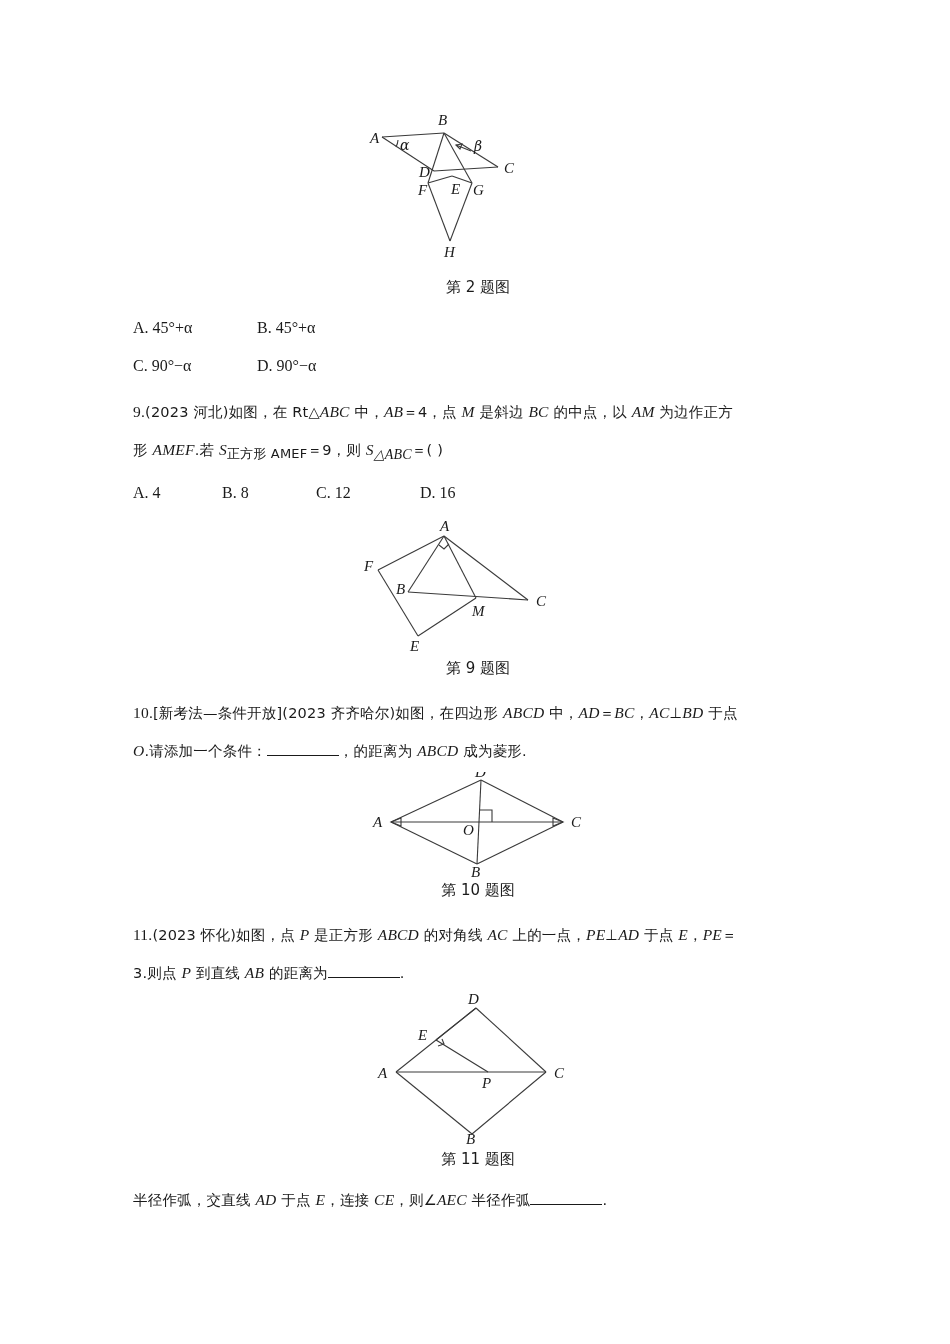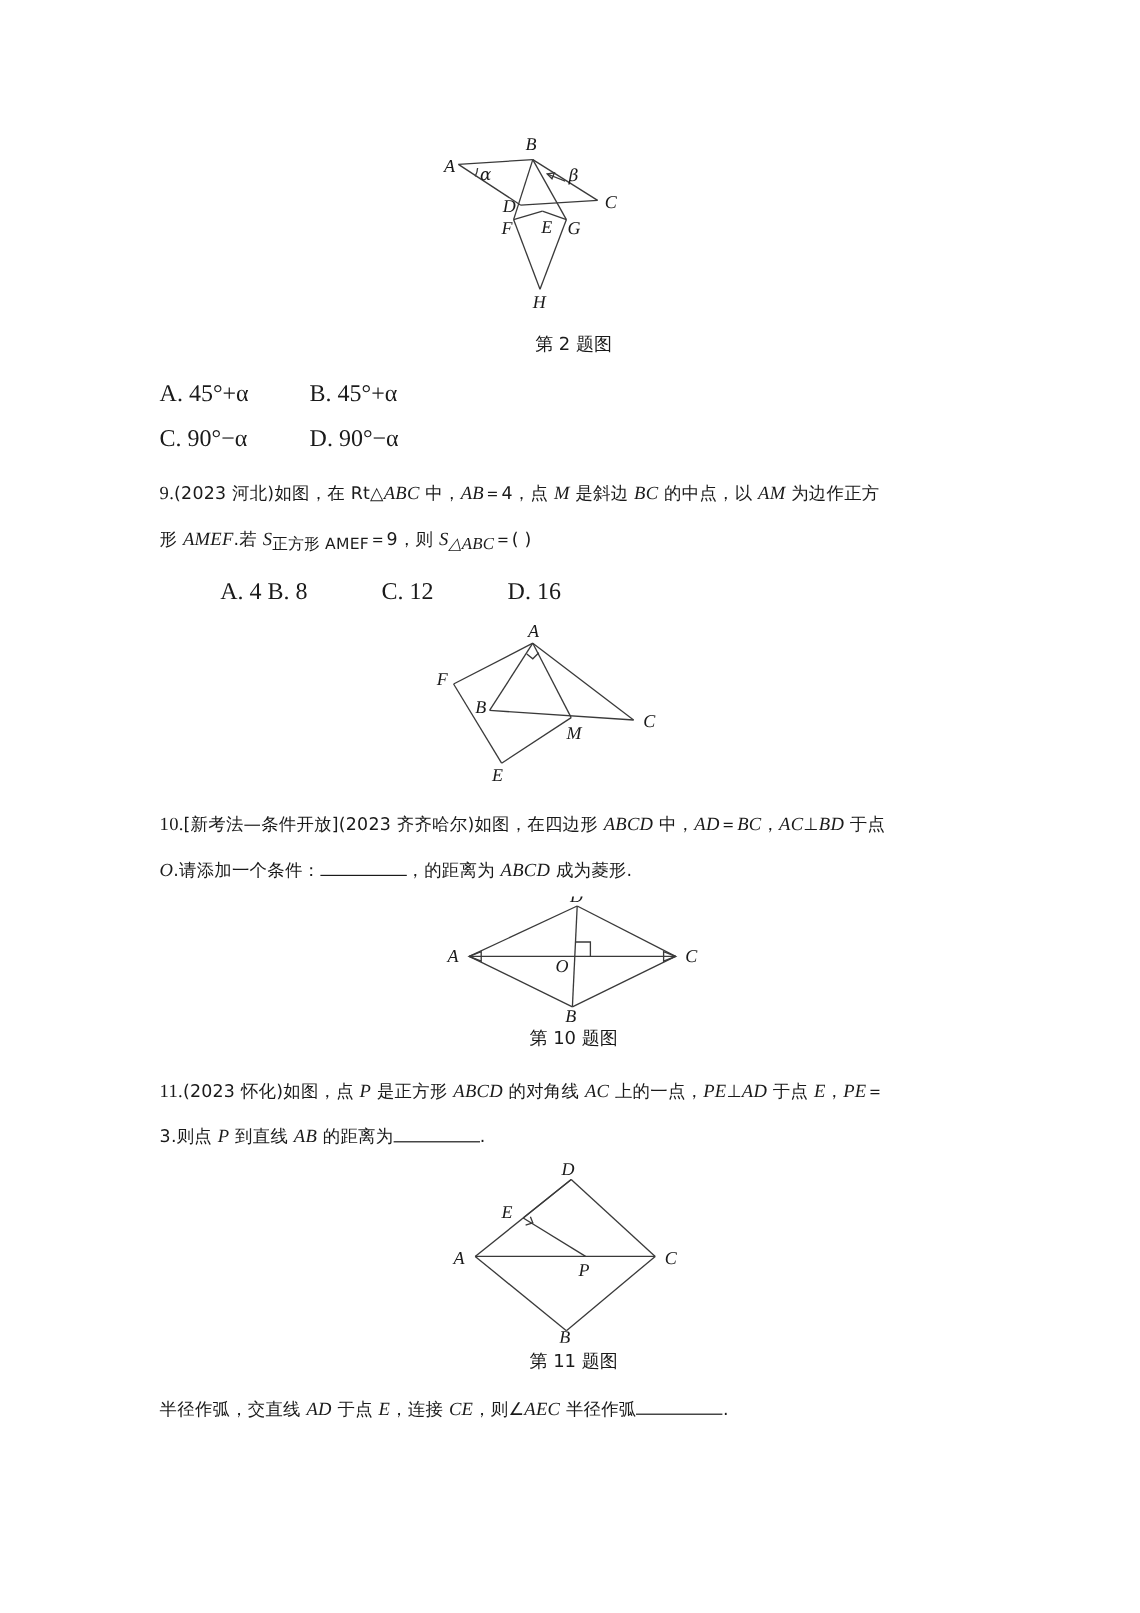--- a/index.html
+++ b/index.html
@@ -37,21 +37,21 @@
   }
   .qblock {
     font-size: 15.5px;
     line-height: 38px;
     text-align: justify;
     text-justify: inter-ideograph;
   }
   .cn { font-family: "DejaVu Sans", "Liberation Sans", sans-serif; font-size: 14.5px; }
   .it { font-style: italic; }
   .opts {
-    font-size: 20px;
+    font-size: 16px;
     line-height: 38px;
     font-family: Liberation Serif, serif;
   }
   .opt-cell {
     display: inline-block;
   }
   .fig-caption {
     text-align: center;
     font-size: 15px;
     font-family: "DejaVu Sans", "Liberation Sans", sans-serif;
@@ -156,21 +156,21 @@
     <div class="qblock" style="margin-top:8px;">
       <div class="qline">
         <span>9.</span><span class="cn">(2023 河北)</span><span class="cn">如图，在 Rt△</span><span class="it">ABC</span><span class="cn"> 中，</span><span class="it">AB</span><span class="cn">＝4，点 </span><span class="it">M</span><span class="cn"> 是斜边 </span><span class="it">BC</span><span class="cn"> 的中点，以 </span><span class="it">AM</span><span class="cn"> 为边作正方</span>
       </div>
       <div class="qline">
         <span class="cn">形 </span><span class="it">AMEF</span><span class="cn">.若 </span><span class="it">S</span><span class="sub-cn">正方形 AMEF</span><span class="cn">＝9，则 </span><span class="it">S</span><span class="sub it">△ABC</span><span class="cn">＝(        )</span>
       </div>
     </div>
 
     <div class="opts">
-      <span class="opt-cell" style="width:85px;text-align:right;">
+      <span class="opt-cell" style="width:85px;">
         <span>A.</span>&nbsp;<span>4</span>
       </span>
       <span class="opt-cell" style="width:90px;">
         <span>B.</span>&nbsp;<span>8</span>
       </span>
       <span class="opt-cell" style="width:100px;">
         <span>C.</span>&nbsp;<span>12</span>
       </span>
       <span class="opt-cell">
         <span>D.</span>&nbsp;<span>16</span>
@@ -192,20 +192,21 @@
         <path d="M 101 27 L 106 31 L 111 26"></path>
 
         <text x="102" y="13">A</text>
         <text x="58" y="76">B</text>
         <text x="198" y="88">C</text>
         <text x="72" y="133">E</text>
         <text x="26" y="53">F</text>
         <text x="134" y="98">M</text>
       </svg>
     </div>
+    <div class="fig-caption" style="margin-top:6px;">第 9 题图</div>
 
     <div class="qblock" style="margin-top:16px;">
       <div class="qline">
         <span>10.</span><span class="cn">[新考法—条件开放]</span><span class="cn">(2023 齐齐哈尔)</span><span class="cn">如图，在四边形 </span><span class="it">ABCD</span><span class="cn"> 中，</span><span class="it">AD</span><span class="cn">＝</span><span class="it">BC</span><span class="cn">，</span><span class="it">AC</span><span class="cn">⊥</span><span class="it">BD</span><span class="cn"> 于点</span>
       </div>
       <div class="qline">
         <span class="it">O</span><span class="cn">.请添加一个条件：</span><span class="blank-line" style="width:72px;"></span><span class="cn">，的距离为 </span><span class="it">ABCD</span><span class="cn"> 成为菱形.</span>
       </div>
     </div>
 

